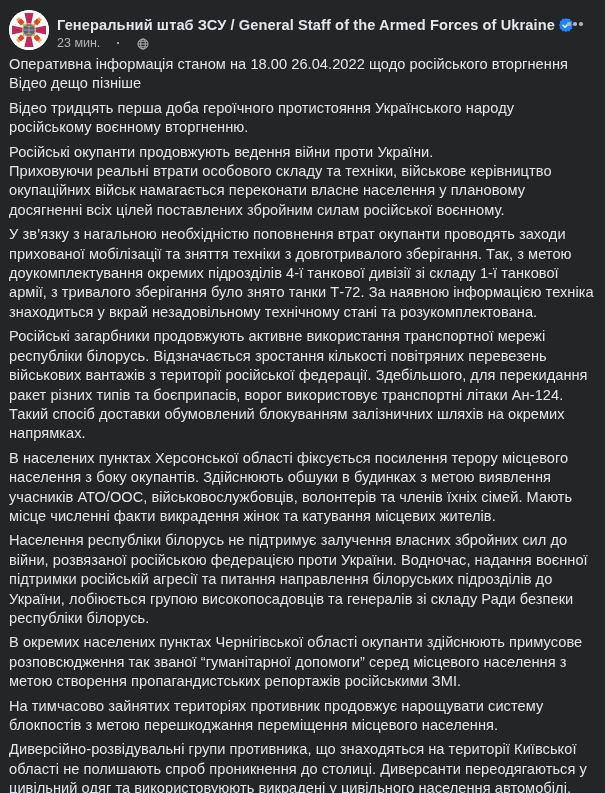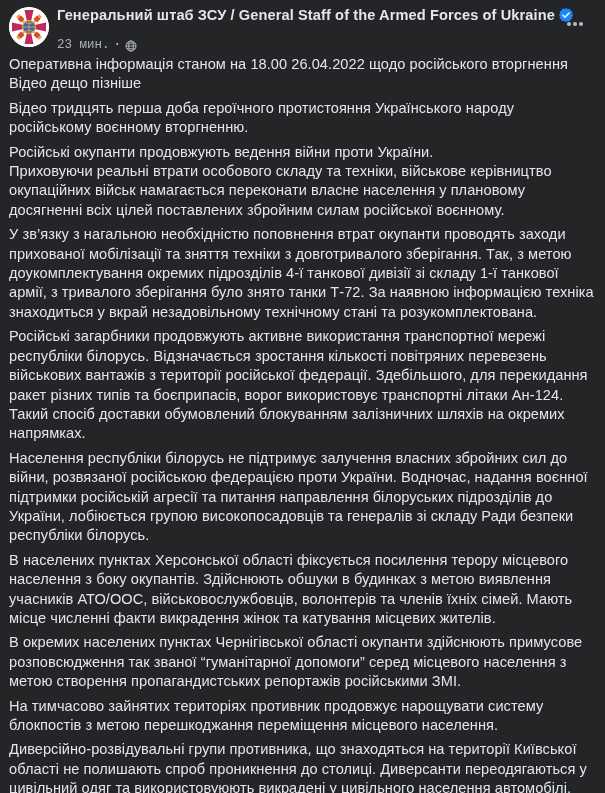--- a/index.html
+++ b/index.html
@@ -13,37 +13,37 @@
   body{
     background:var(--card_bg);
     font-family:"Liberation Sans","DejaVu Sans",sans-serif;
     color:var(--text_primary);
     -webkit-font-smoothing:antialiased;
   }
   .card{width:605px;height:793px;background:var(--card_bg);position:relative;}
 
   
   .header{
-    display:flex;align-items:flex-start;
+    display:flex;align-items:flex-end;
     padding:7px 19px 0 9px;height:50px;position:relative;
   }
   .avatar{
     width:40px;height:40px;border-radius:50%;overflow:hidden;flex:0 0 40px;
     cursor:pointer;background:#fff;
   }
   .header-text{margin-left:8px;min-width:0;flex:1;}
   .name-row{display:flex;align-items:center;white-space:nowrap;}
   .page-name{
     font-size:14.6px;font-weight:700;color:var(--text_primary);
     letter-spacing:.1px;cursor:pointer;
   }
   .verified{margin-left:4px;flex:0 0 auto;display:inline-flex;}
   .meta-row{
-    display:flex;align-items:center;gap:4px;margin-top:15px;
-    font-size:12.5px;color:var(--text_secondary);font-family:Liberation Mono, monospace;
+    display:flex;align-items:center;gap:16px;margin-top:3px;
+    font-size:12.5px;color:var(--text_secondary);
   }
   .timestamp{cursor:pointer;}
   .dot-sep{font-weight:700;}
   .globe{display:inline-flex;margin-top:1px;}
   .more-btn{
     position:absolute;top:10px;right:14px;width:32px;height:28px;
     display:flex;align-items:center;justify-content:center;gap:2.5px;
     border-radius:6px;cursor:pointer;
   }
   .more-btn i{
@@ -126,20 +126,20 @@
   </div>
 
   <div class="post-text">
       <div class="para">Оперативна інформація станом на 18.00 26.04.2022 щодо російського вторгнення
 Відео дещо пізніше</div>
       <div class="para">Відео тридцять перша доба героїчного протистояння Українського народу російському воєнному вторгненню.</div>
       <div class="para">Російські окупанти продовжують ведення війни проти України.
 Приховуючи реальні втрати особового складу та техніки, військове керівництво окупаційних військ намагається переконати власне населення у плановому досягненні всіх цілей поставлених збройним силам російської воєнному.</div>
       <div class="para">У зв’язку з нагальною необхідністю поповнення втрат окупанти проводять заходи прихованої мобілізації та зняття техніки з довготривалого зберігання. Так, з метою доукомплектування окремих підрозділів 4-ї танкової дивізії зі складу 1-ї танкової армії, з тривалого зберігання було знято танки Т-72. За наявною інформацією техніка знаходиться у вкрай незадовільному технічному стані та розукомплектована.</div>
       <div class="para">Російські загарбники продовжують активне використання транспортної мережі республіки білорусь. Відзначається зростання кількості повітряних перевезень військових вантажів з території російської федерації. Здебільшого, для перекидання ракет різних типів та боєприпасів, ворог використовує транспортні літаки Ан-124. Такий спосіб доставки обумовлений блокуванням залізничних шляхів на окремих напрямках.</div>
+      <div class="para">В населених пунктах Херсонської області фіксується посилення терору місцевого населення з боку окупантів. Здійснюють обшуки в будинках з метою виявлення учасників АТО/ООС, військовослужбовців, волонтерів та членів їхніх сімей. Мають місце численні факти викрадення жінок та катування місцевих жителів.</div>
       <div class="para">Населення республіки білорусь не підтримує залучення власних збройних сил до війни, розвязаної російською федерацією проти України. Водночас, надання воєнної підтримки російській агресії та питання направлення білоруських підрозділів до України, лобіюється групою високопосадовців та генералів зі складу Ради безпеки республіки білорусь.</div>
-      <div class="para">В населених пунктах Херсонської області фіксується посилення терору місцевого населення з боку окупантів. Здійснюють обшуки в будинках з метою виявлення учасників АТО/ООС, військовослужбовців, волонтерів та членів їхніх сімей. Мають місце численні факти викрадення жінок та катування місцевих жителів.</div>
       <div class="para">В окремих населених пунктах Чернігівської області окупанти здійснюють примусове розповсюдження так званої “гуманітарної допомоги” серед місцевого населення з метою створення пропагандистських репортажів російськими ЗМІ.</div>
       <div class="para">На тимчасово зайнятих територіях противник продовжує нарощувати систему блокпостів з метою перешкоджання переміщення місцевого населення.</div>
       <div class="para">Диверсійно-розвідувальні групи противника, що знаходяться на території Київської області не полишають спроб проникнення до столиці. Диверсанти переодягаються у цивільний одяг та використовуюють викрадені у цивільного населення автомобілі.</div>
     </div>
 
 </div>
 
 </body></html>

